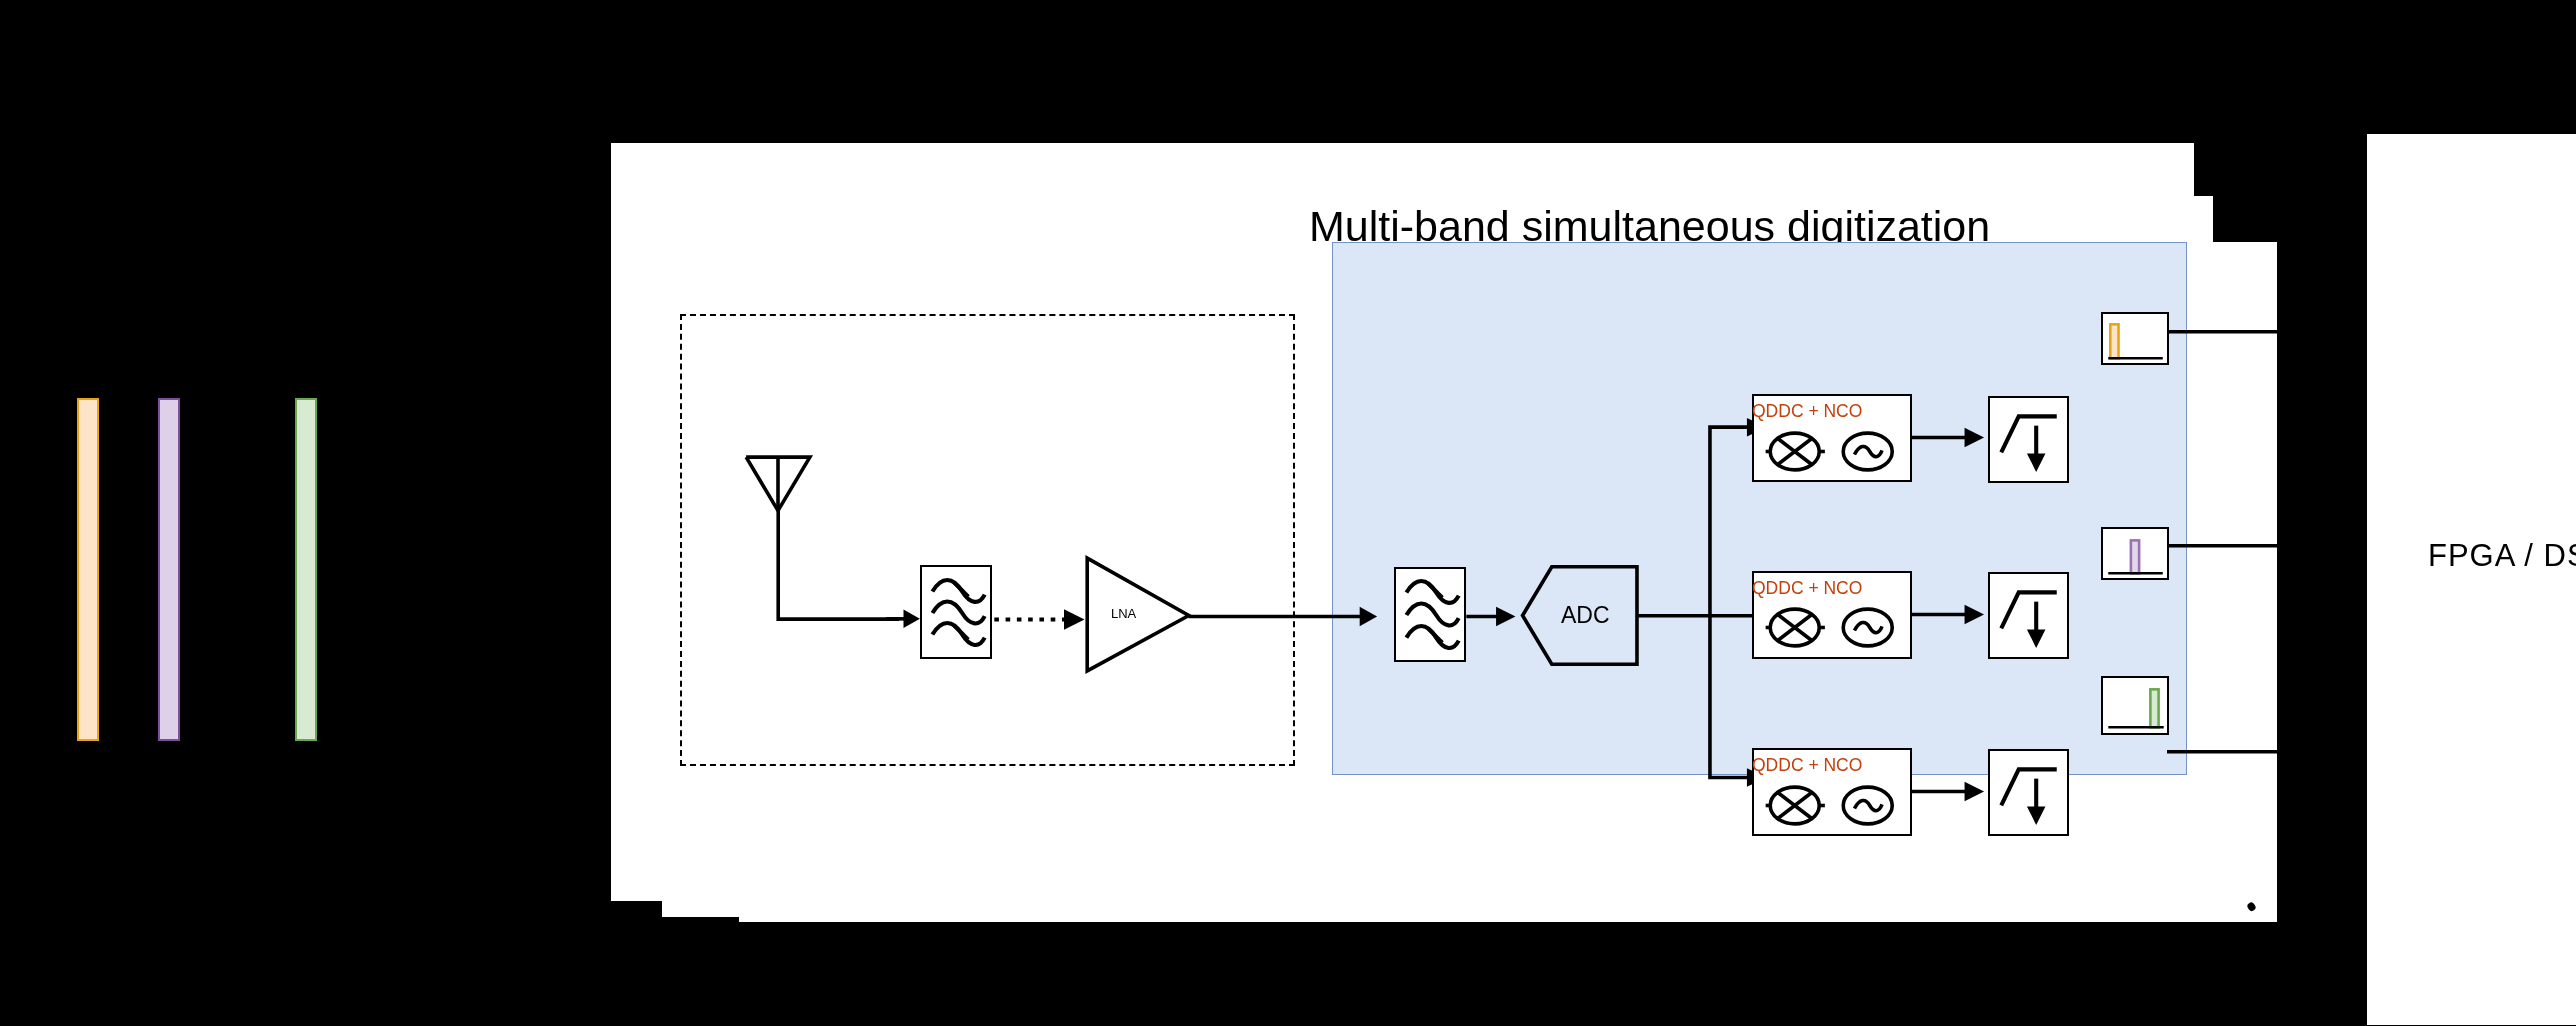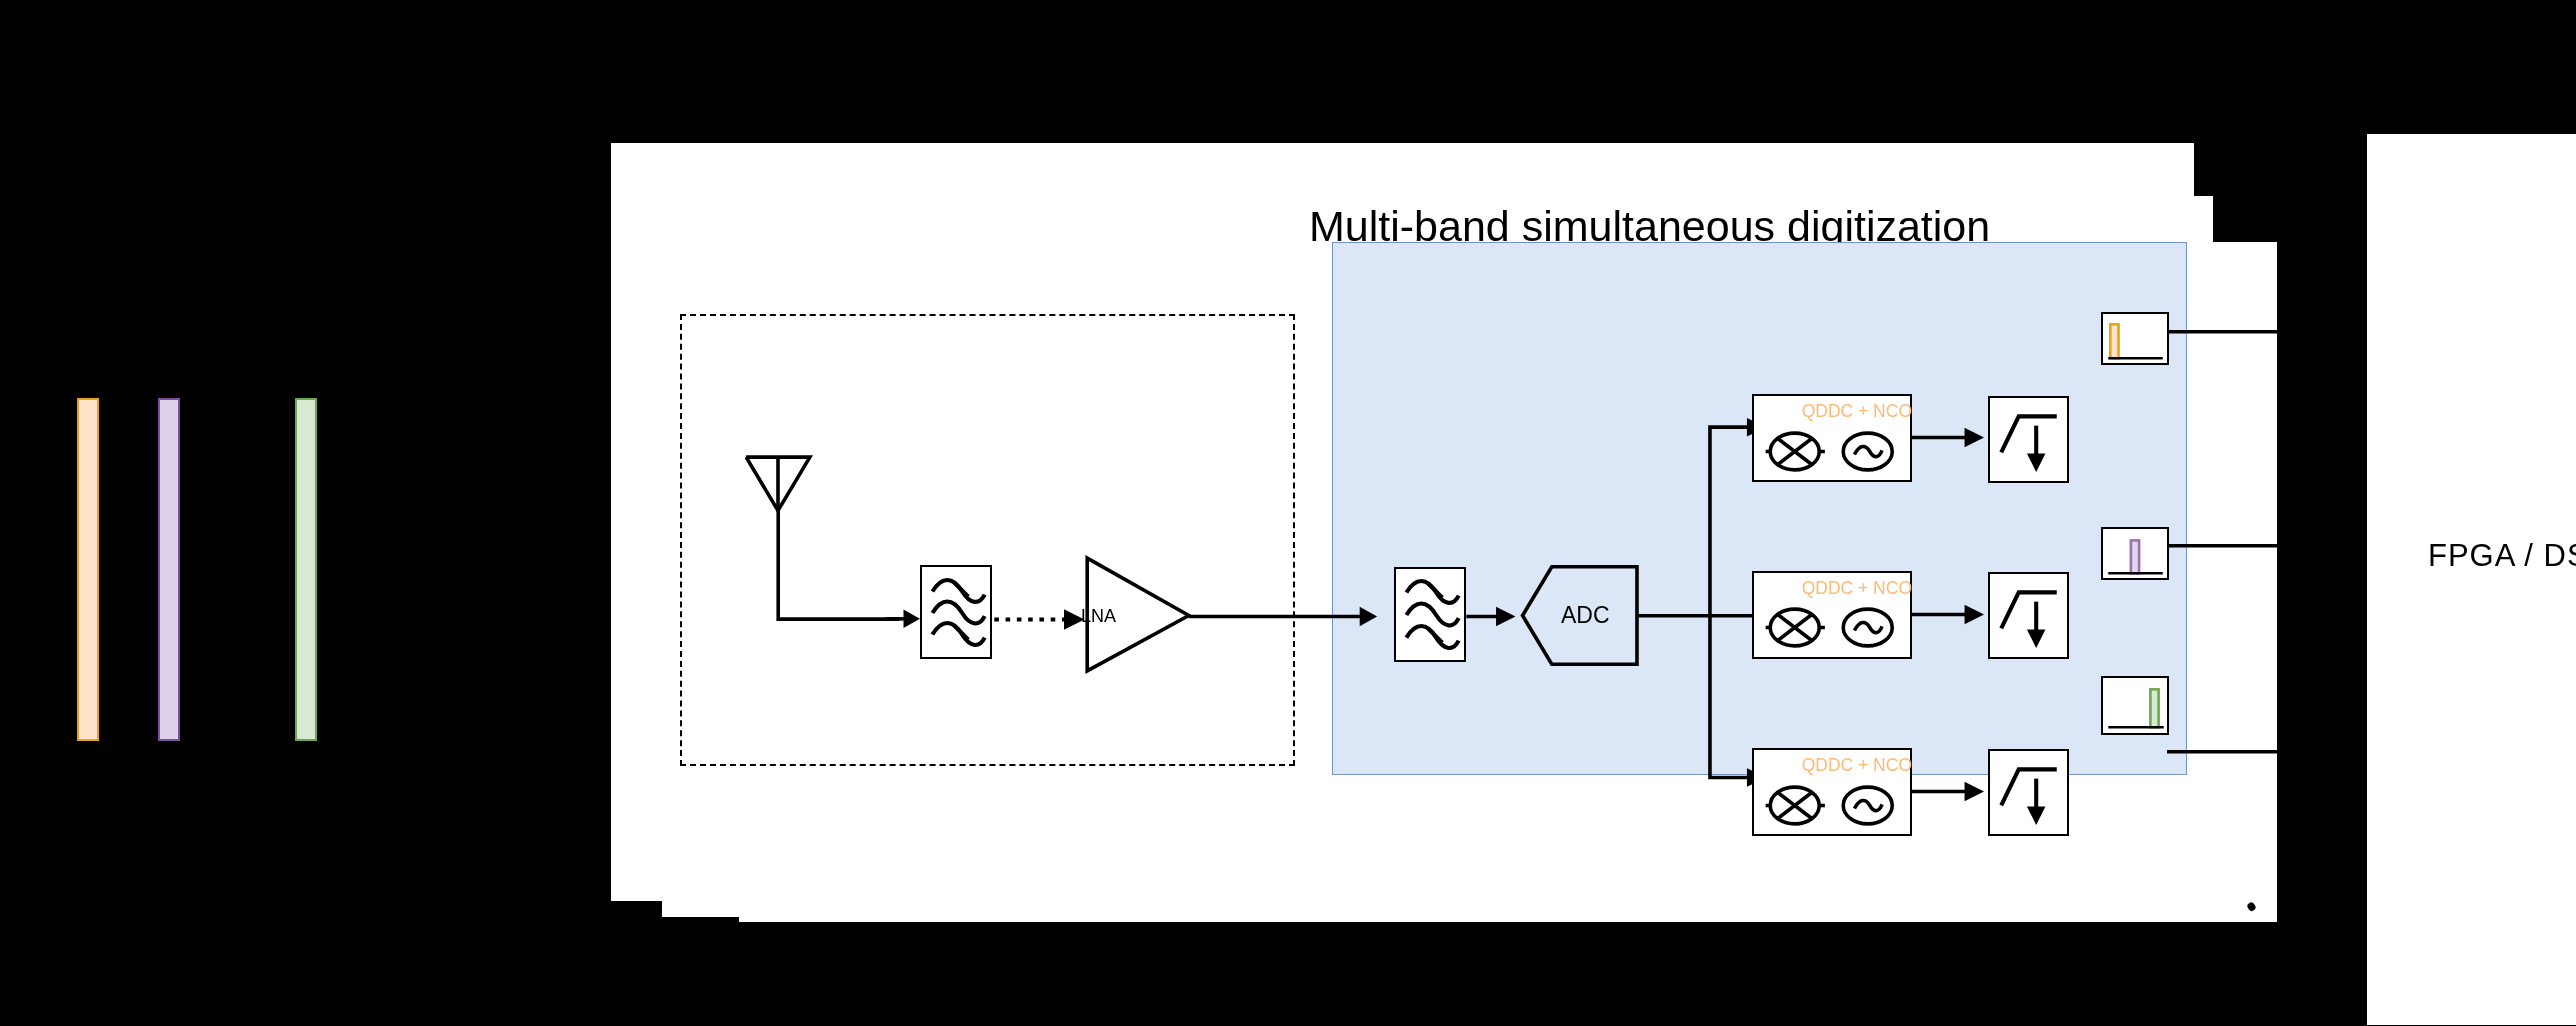--- a/index.html
+++ b/index.html
@@ -10,21 +10,21 @@
   #left-bars{left:0;top:0;width:592px;height:1026px;background:#000;}
   .specbar{position:absolute;}
   
   .card{position:absolute;background:#ffffff;}
   
   .dashbox{position:absolute;border:2.1px dashed #000;background:transparent;}
   
   .bluebox{position:absolute;background:#dbe6f7;border:1.5px solid #7592c4;}
   
   .blk{position:absolute;background:#fff;border:2.6px solid #000;box-sizing:border-box;}
-  .blk-label{position:absolute;width:100%;text-align:right;color:#fdba74;
+  .blk-label{position:absolute;width:100%;text-align:left;color:#c2410c;
              font-family:"Liberation Sans","DejaVu Sans",sans-serif;}
   .title{position:absolute;color:#000;white-space:nowrap;
          font-family:"Liberation Sans","DejaVu Sans",sans-serif;}
   svg{position:absolute;overflow:visible;}
   .wire{stroke:#000;fill:none;}
 </style>
 </head>
 <body>
 
 <div class="abs" id="left-bars">
@@ -67,21 +67,21 @@
 </svg>
 
 <svg style="left:994px;top:598px;width:98px;height:41px;" viewBox="0 0 190 80" width="98" height="41">
   <line x1="0" y1="42" x2="142" y2="42" stroke="#000" stroke-width="8" stroke-dasharray="9 13" fill="none"></line>
   <polygon points="136,22 176,42 136,62" fill="#000"></polygon>
 </svg>
 
 <svg style="left:1084px;top:555px;width:108px;height:118px;" viewBox="0 0 210 230" width="108" height="118">
   <polygon class="wire" points="6,6 204,118 6,226" stroke-width="7" fill="#fff"></polygon>
 </svg>
-<div class="title" style="left:1081px;top:606px;font-size:18px;">LNA</div>
+<div class="title" style="left:1111px;top:606px;font-size:13px;">LNA</div>
 
 <svg style="left:1188px;top:598px;width:206px;height:41px;" viewBox="0 0 400 80" width="206" height="41">
   <line class="wire" x1="0" y1="36" x2="342" y2="36" stroke-width="7"></line>
   <polygon points="334,17 368,36 334,55" fill="#000"></polygon>
 </svg>
 
 <div class="blk" style="left:1394px;top:567px;width:72px;height:95px;"></div>
 <svg style="left:1399px;top:573px;width:63px;height:82px;" viewBox="0 0 122 160" width="63" height="82">
   <path class="wire" d="M14 38 C32 8, 54 8, 72 38 C88 64, 106 64, 116 44" stroke-width="8"></path>
   <line class="wire" x1="56" y1="20" x2="84" y2="48" stroke-width="8"></line>

